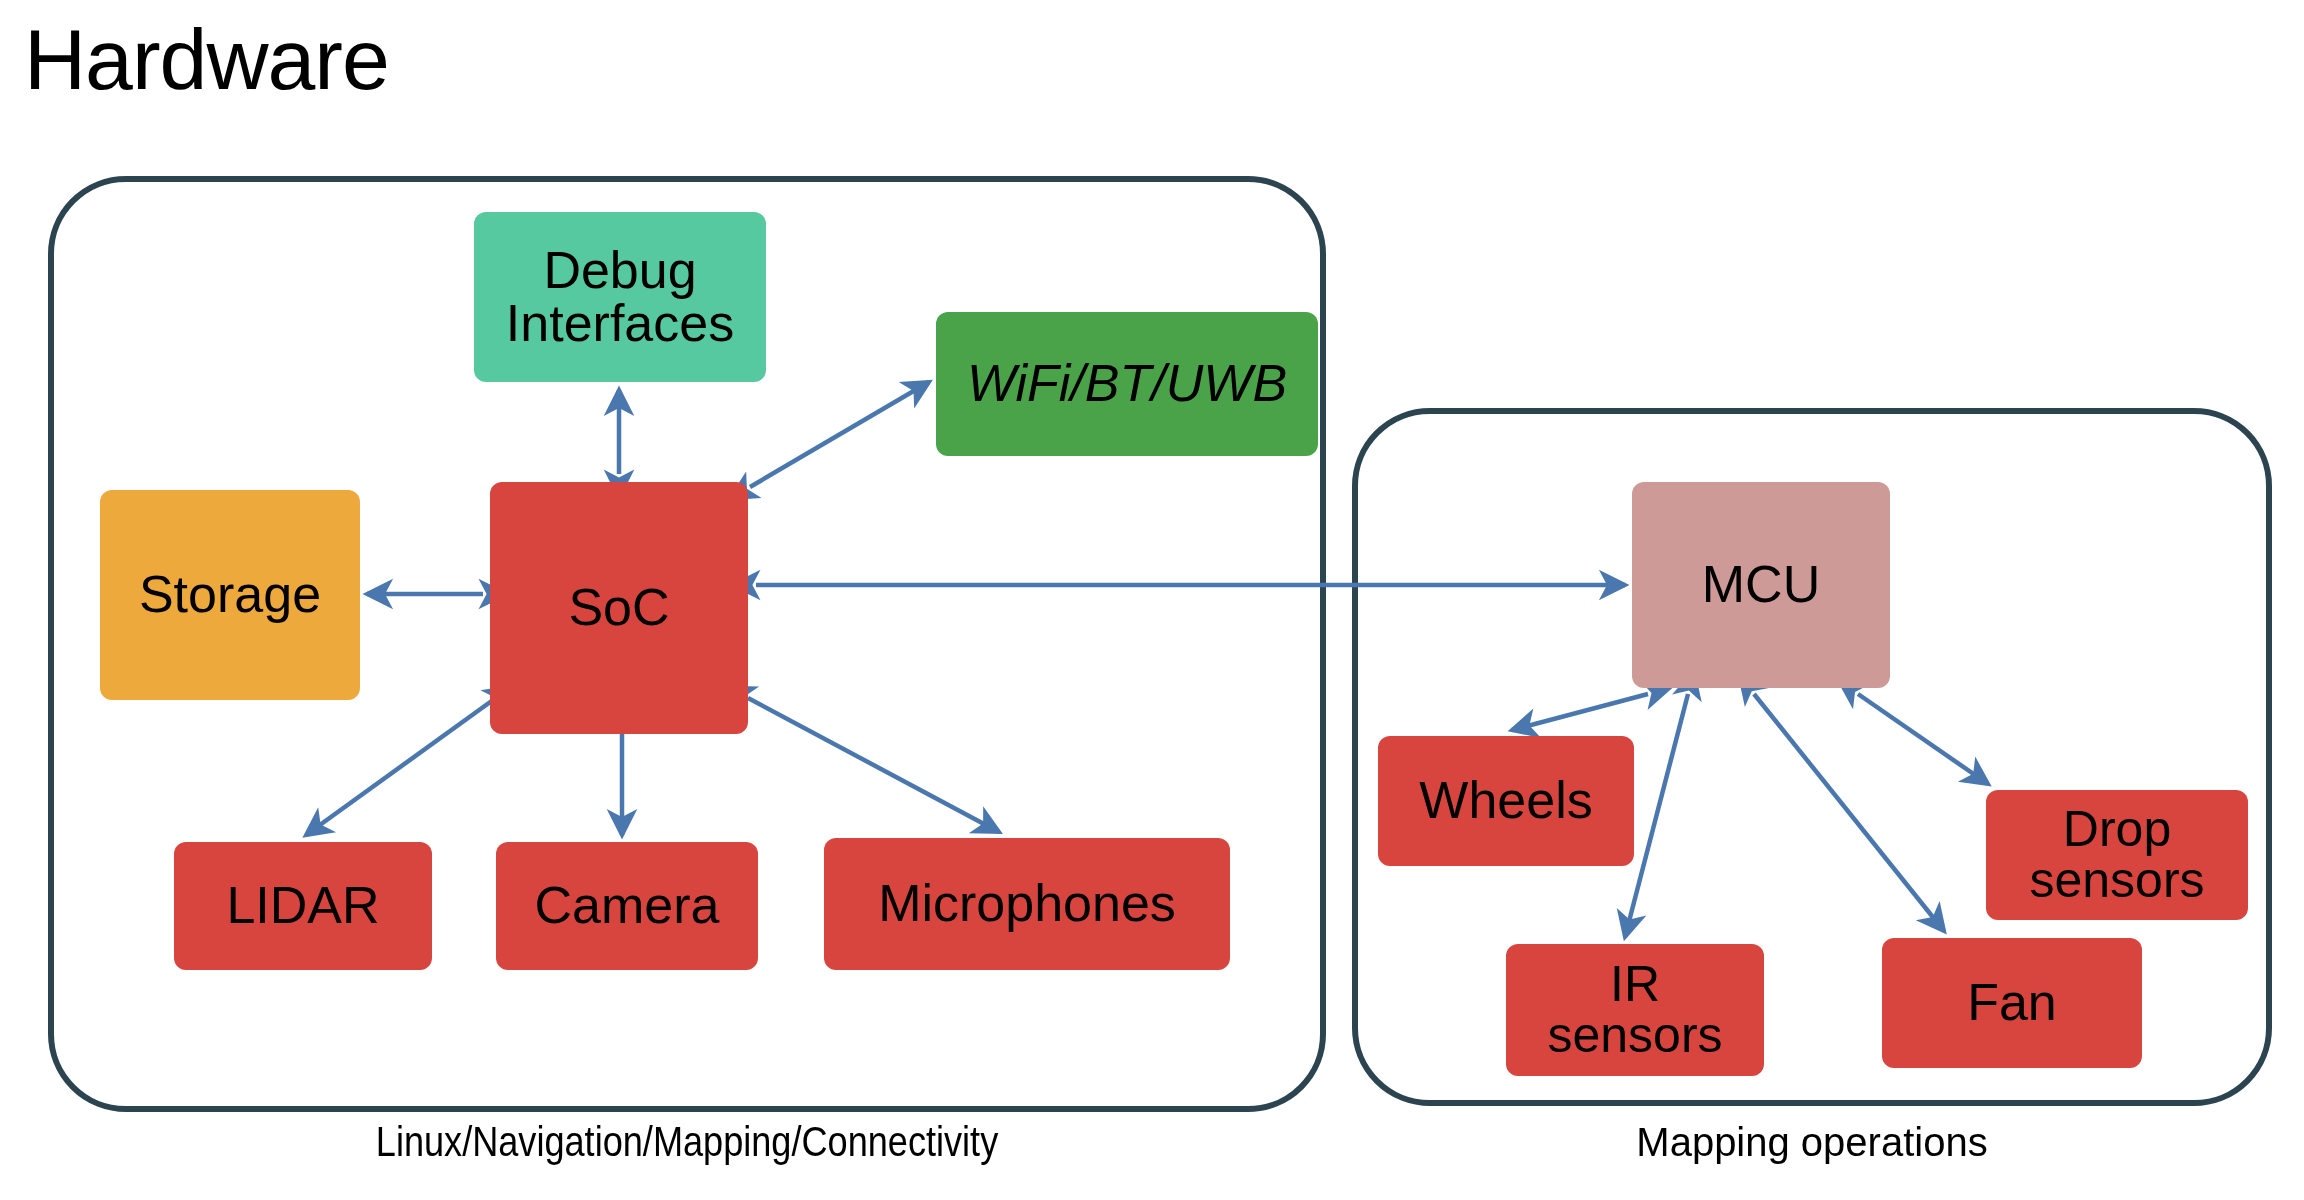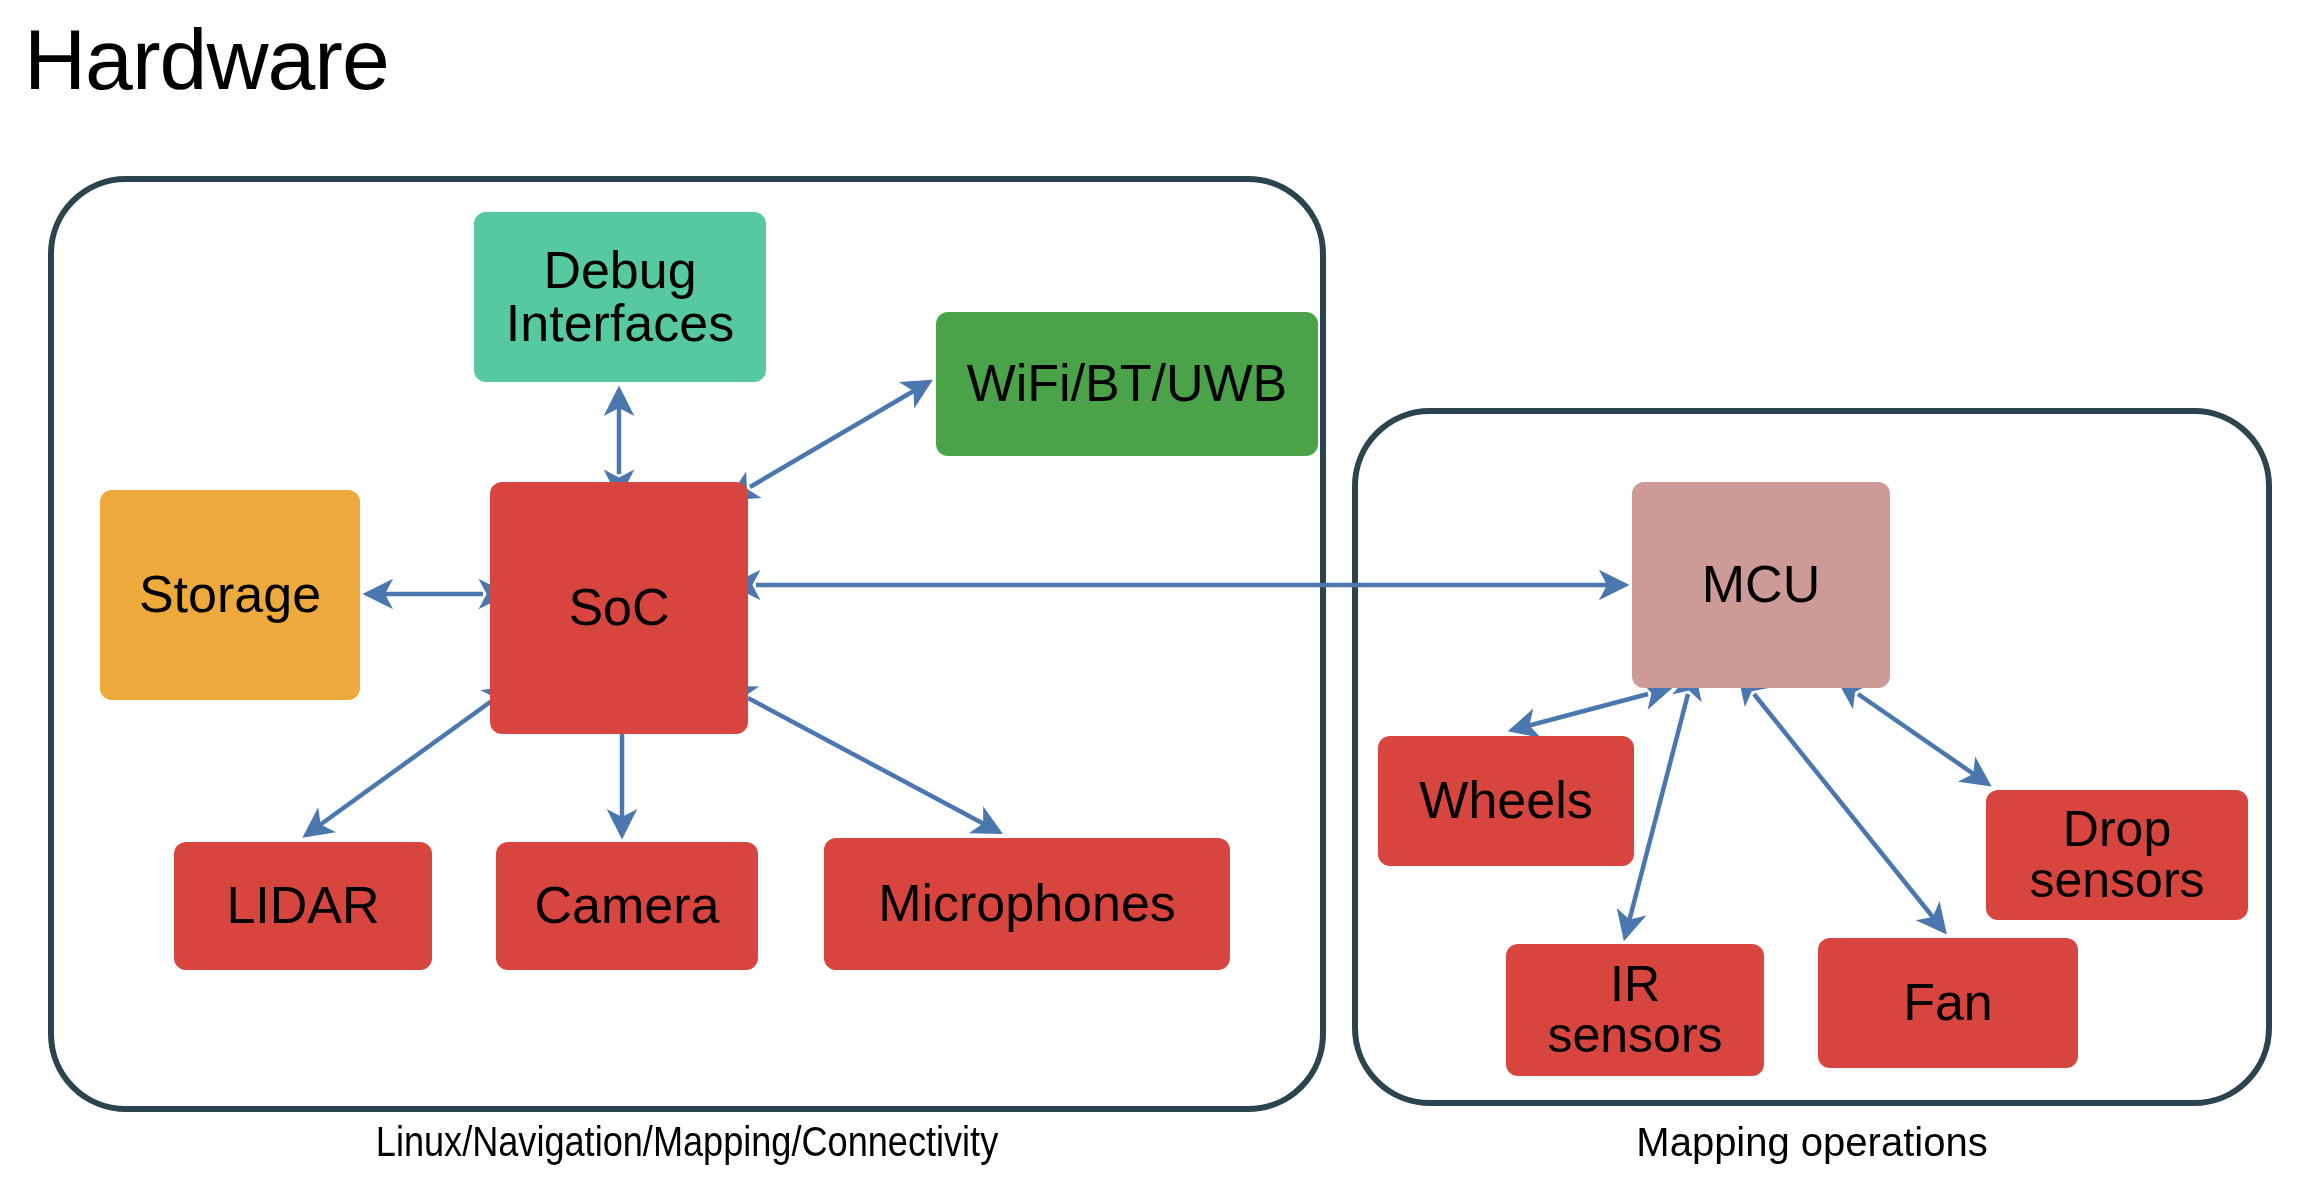--- a/index.html
+++ b/index.html
@@ -72,31 +72,31 @@
 
   
   .c-red   { background: #d8453f; }
   .c-teal  { background: #57c9a0; }
   .c-green { background: #4ba349; }
   .c-amber { background: #eda93c; }
   .c-rose  { background: #cd9a97; }
 
   
   #node-debug      { left: 474px;  top: 212px; width: 292px; height: 170px; font-size: 52px; }
-  #node-wifi       { left: 936px;  top: 312px; width: 382px; height: 144px; font-size: 52px; }
+  #node-wifi       { left: 936px;  top: 312px; width: 382px; height: 144px; font-size: 52px; font-style: italic; }
   #node-storage    { left: 100px;  top: 490px; width: 260px; height: 210px; font-size: 52px; }
   #node-soc        { left: 490px;  top: 482px; width: 258px; height: 252px; font-size: 52px; }
   #node-lidar      { left: 174px;  top: 842px; width: 258px; height: 128px; font-size: 52px; }
   #node-camera     { left: 496px;  top: 842px; width: 262px; height: 128px; font-size: 52px; }
   #node-microphone { left: 824px;  top: 838px; width: 406px; height: 132px; font-size: 52px; }
 
   #node-mcu        { left: 1632px; top: 482px; width: 258px; height: 206px; font-size: 52px; }
   #node-wheels     { left: 1378px; top: 736px; width: 256px; height: 130px; font-size: 52px; }
   #node-ir         { left: 1506px; top: 944px; width: 258px; height: 132px; font-size: 50px; }
-  #node-fan        { left: 1818px; top: 938px; width: 260px; height: 130px; font-size: 52px; }
+  #node-fan        { left: 1882px; top: 938px; width: 260px; height: 130px; font-size: 52px; }
   #node-drop       { left: 1986px; top: 790px; width: 262px; height: 130px; font-size: 50px; }
 
   #edge-layer {
     position: absolute;
     left: 0; top: 0;
     width: 2304px; height: 1200px;
     z-index: 2;
     pointer-events: none;
   }
 </style>

